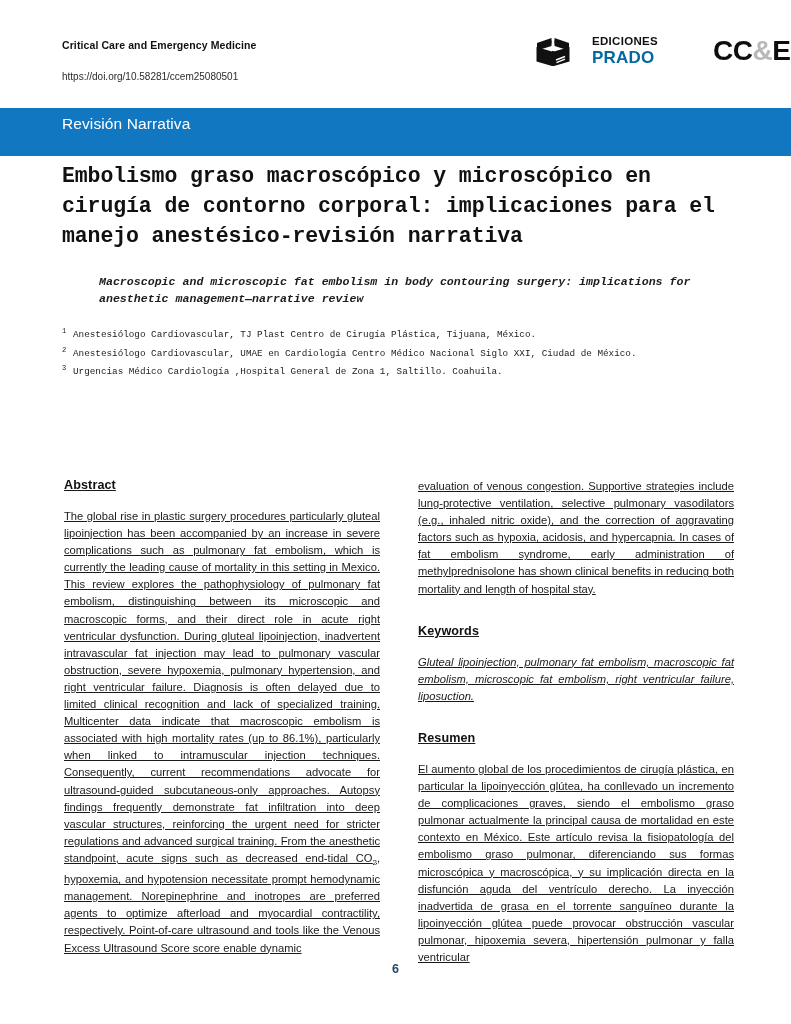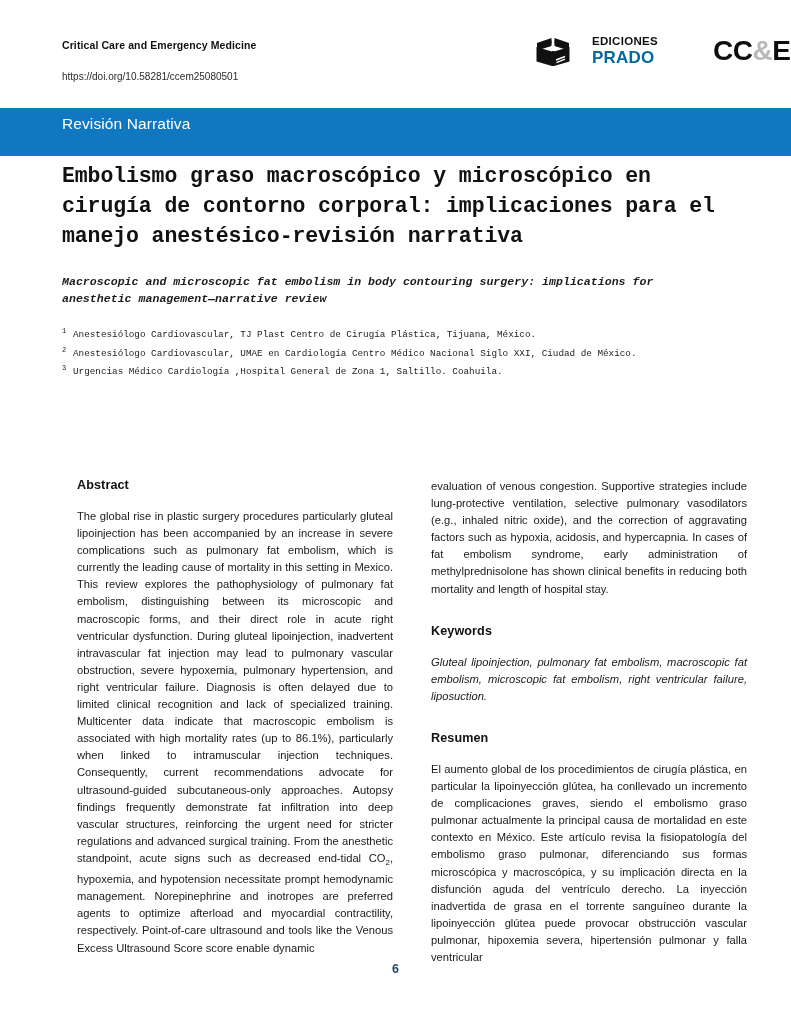--- a/index.html
+++ b/index.html
@@ -121,20 +121,21 @@
     margin: 0;
   }
   .paper-subtitle {
     margin-top: 22px;
     font-size: 11.6px;
     font-style: italic;
     font-weight: bold;
     line-height: 17px;
     color: #1d1d1d;
     width: 625px;
+    margin-left: 37px;
   }
   .authors {
     margin-top: 24px;
     font-size: 10.6px;
     color: #1a1a1a;
     line-height: 15px;
   }
   .affiliations {
     margin-top: 17px;
     font-size: 9.3px;
@@ -146,24 +147,25 @@
     display: inline-block;
     width: 11px;
     font-size: 7px;
     vertical-align: super;
   }
 
   
   .columns {
     position: absolute;
     top: 478px;
-    left: 77px;
+    left: 64px;
     width: 670px;
     display: flex;
     gap: 38px;
+    text-decoration: underline;
   }
   .col { width: 316px; }
   .col-head {
     font-size: 12.6px;
     font-weight: bold;
     color: #111;
     margin: 0 0 16px 0;
     letter-spacing: 0.1px;
   }
   .col-head.spaced { margin-top: 26px; }

